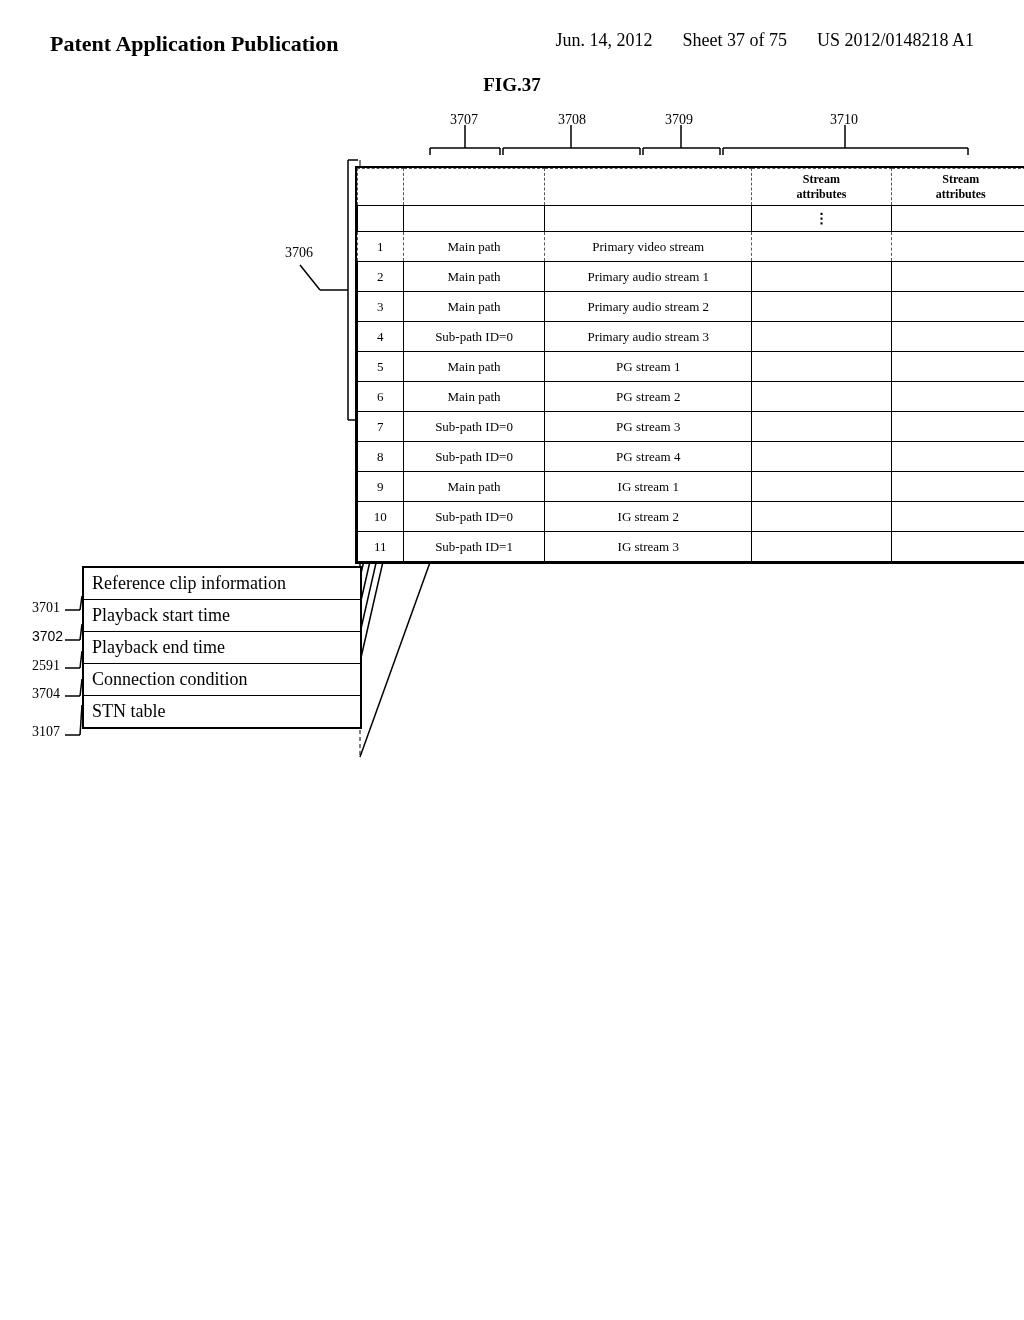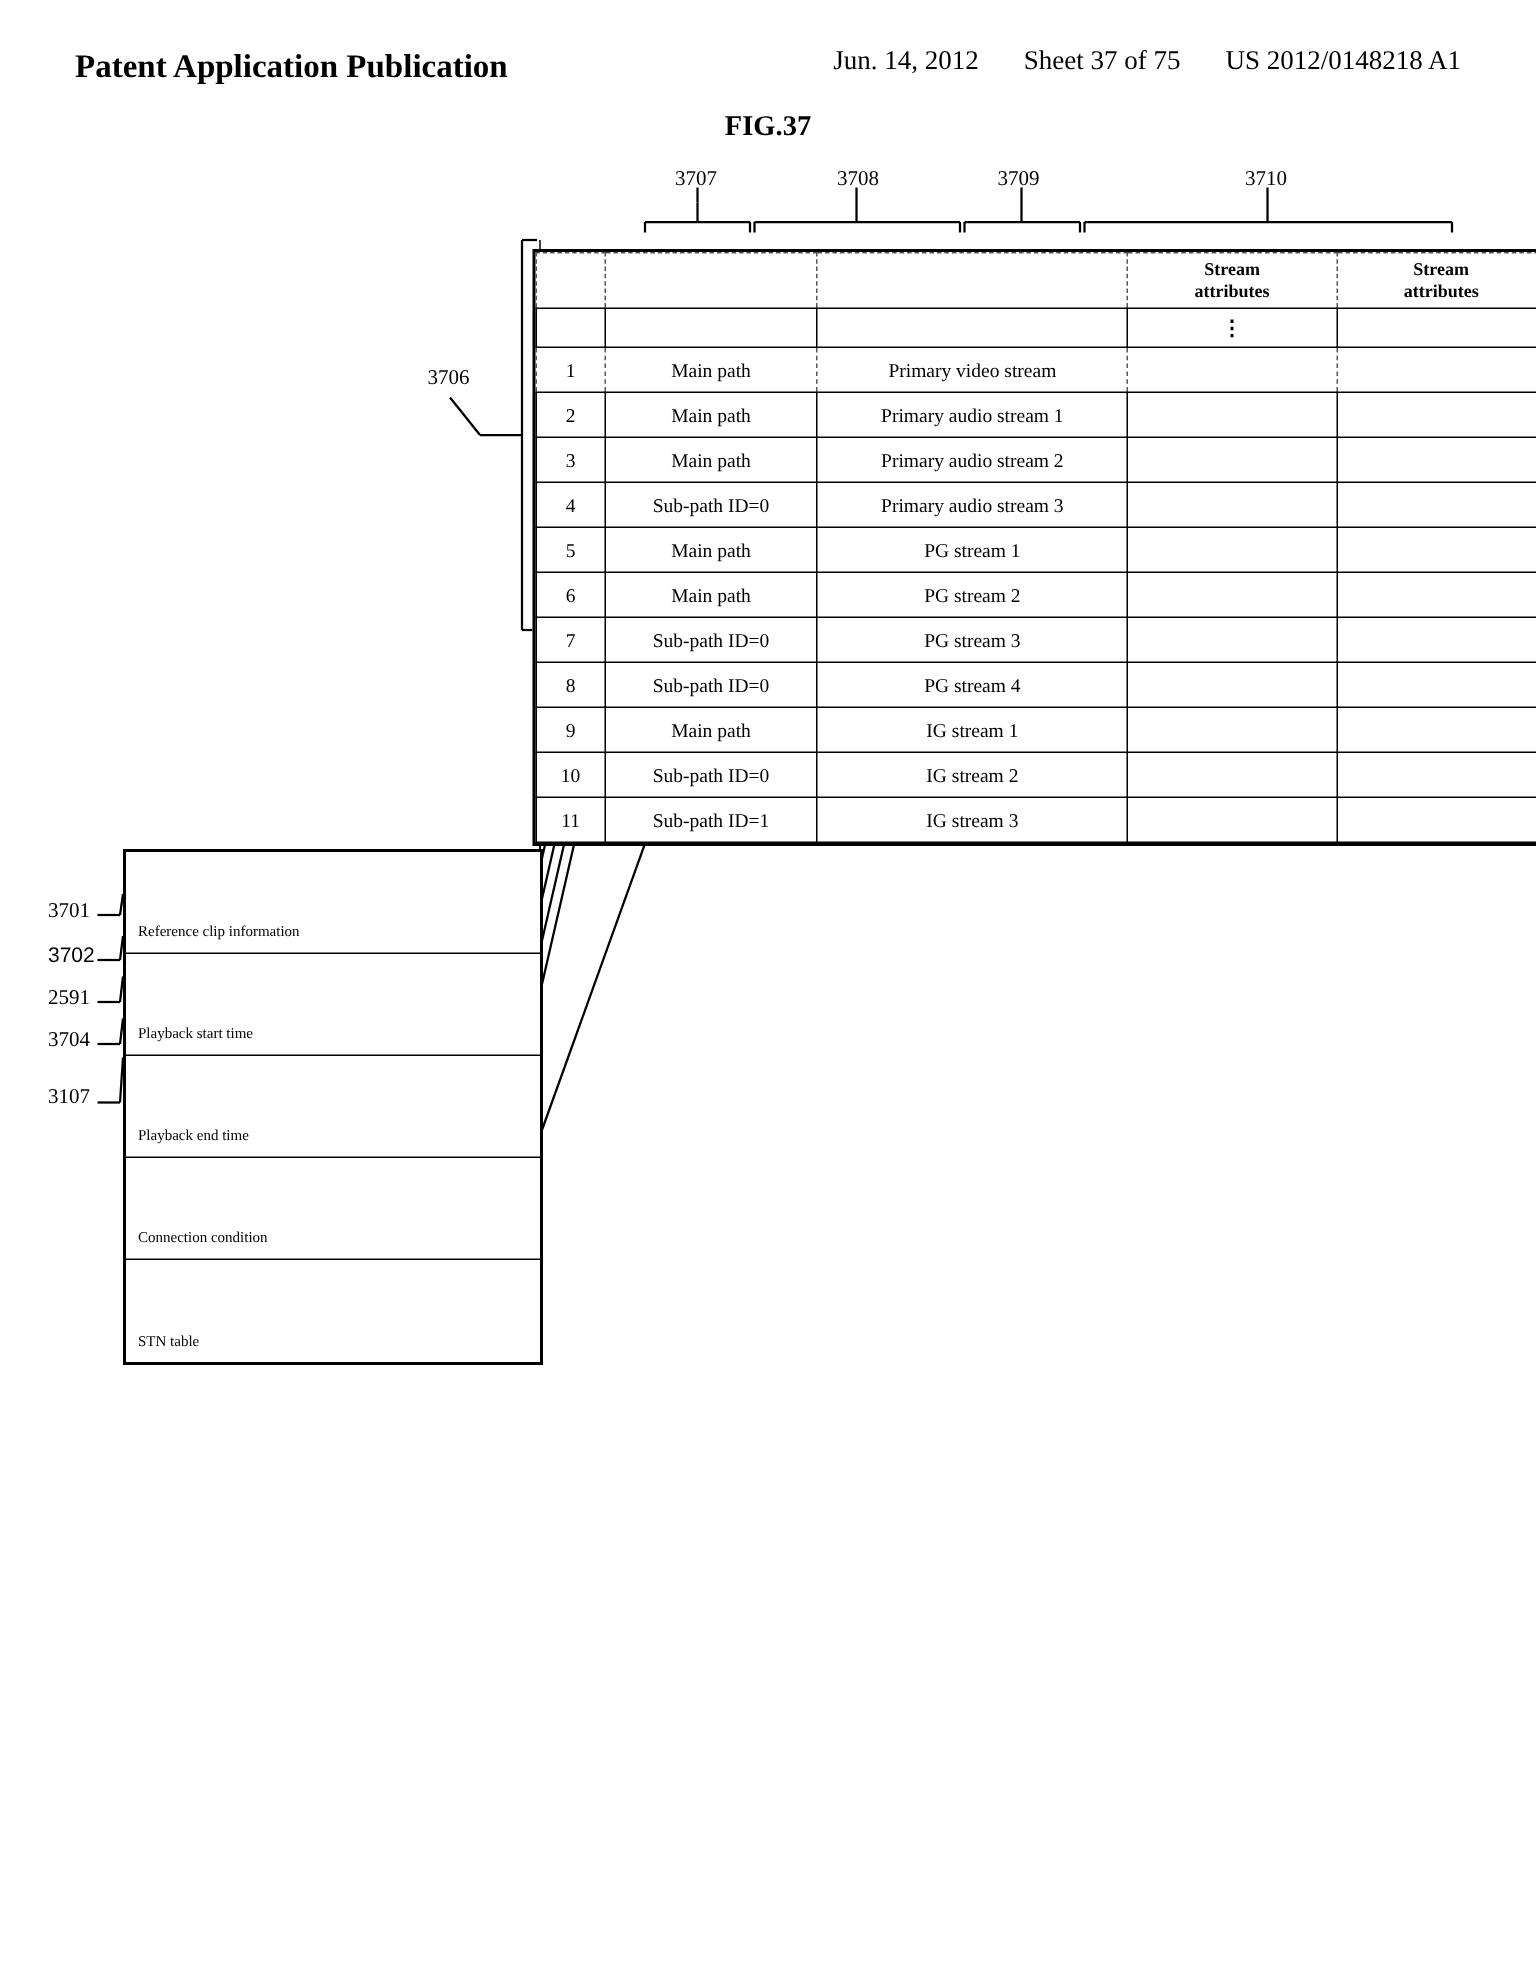--- a/index.html
+++ b/index.html
@@ -52,25 +52,24 @@
       border-bottom: 2px solid #000;
       padding: 4px 8px;
       font-size: 14px;
       font-weight: bold;
       text-align: center;
     }
 
     .pi-box-row {
       border-bottom: 1px solid #000;
       padding: 5px 8px;
-      font-size: 10px;
+      font-size: 18px;
       min-height: 28px;
       display: flex;
       align-items: center;
-      margin-top: 40px;
     }
 
     .pi-box-row:last-child {
       border-bottom: none;
     }
 
     
     .main-table {
       position: absolute;
       left: 350px;

